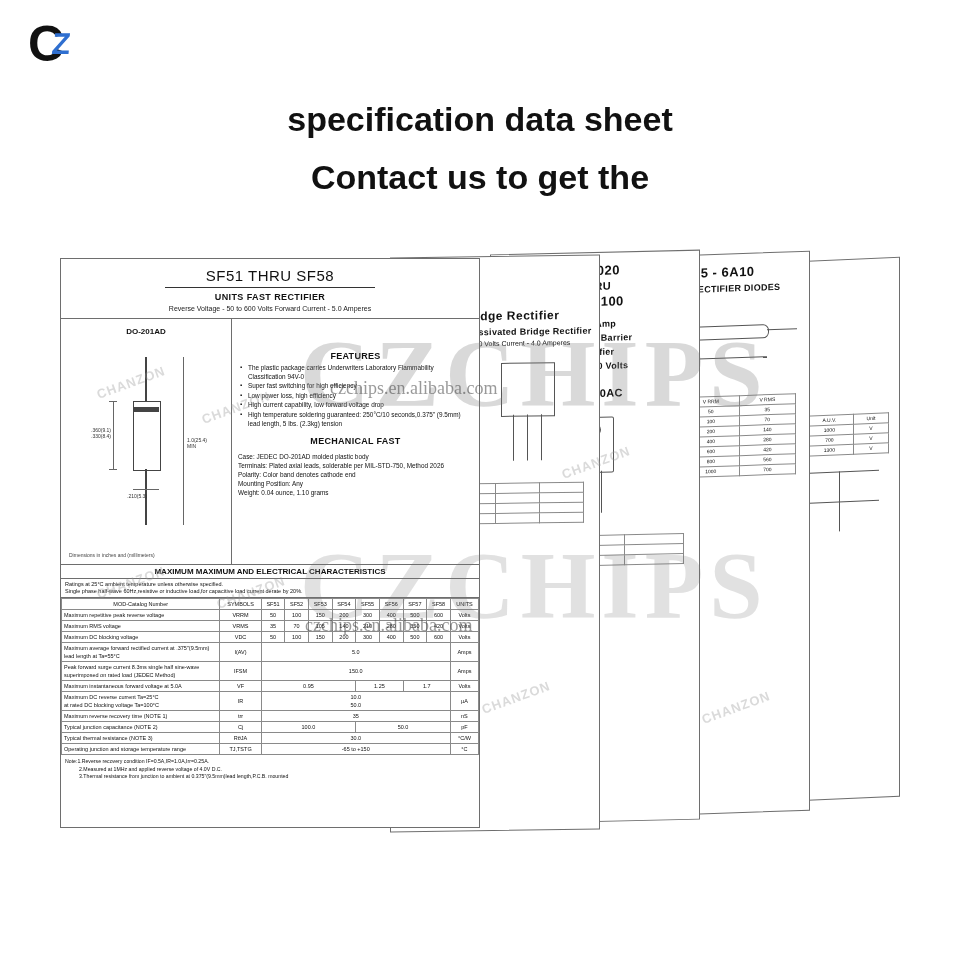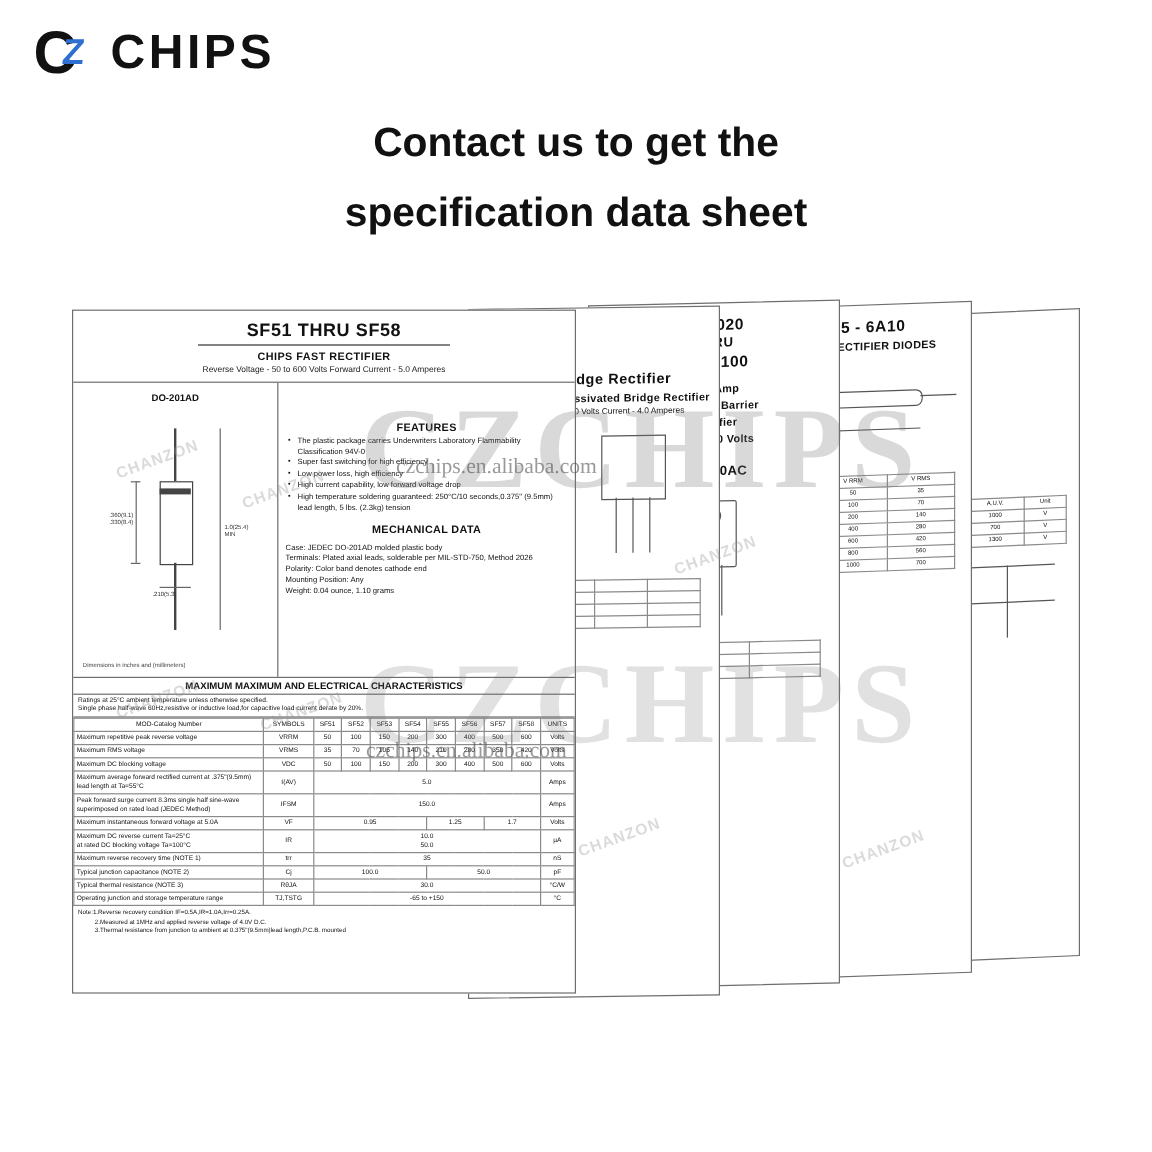--- a/index.html
+++ b/index.html
@@ -139,21 +139,21 @@
   }
 
   
   .ds-head {
     border-bottom: 1px solid #6e6e6e;
     padding-bottom: 6px;
   }
   .ds-title {
     text-align: center;
     font-size: 15px;
-    font-weight: bold;
+    font-weight: normal;
     margin-top: 8px;
     letter-spacing: .5px;
   }
   .ds-rule {
     width: 210px;
     height: 1px;
     background: #333;
     margin: 3px auto 4px auto;
   }
   .ds-sub {
@@ -417,26 +417,25 @@
 </head>
 <body>
 
 <div class="page">
 
   <div class="logo">
     <span class="logo-mark">
       <span class="logo-c">C</span>
       <span class="logo-z">Z</span>
     </span>
-    <span class="logo-text">CHIPS</span>
   </div>
 
   <div class="headline">
+    <span class="headline-line">specification data sheet</span>
     <span class="headline-line">Contact us to get the</span>
-    <span class="headline-line">specification data sheet</span>
   </div>
 
   <div class="sheets">
 
     <div class="sheet s5">
       <div style="height:150px"></div>
       <table class="mini">
         <tbody>
             <tr>
           <th>ITEM</th>
@@ -601,21 +600,21 @@
               <td>&nbsp;</td>
             </tr>
       </tbody>
         </table>
     </div>
 
     <div class="sheet s1">
       <div class="ds-head">
         <div class="ds-title">SF51 THRU SF58</div>
         <div class="ds-rule"></div>
-        <div class="ds-sub">CHIPS FAST RECTIFIER</div>
+        <div class="ds-sub">UNITS FAST RECTIFIER</div>
         <div class="ds-sub2">Reverse Voltage - 50 to 600 Volts     Forward Current - 5.0 Amperes</div>
       </div>
 
       <div class="ds-body">
         <div class="ds-left">
           <div class="pkg-name">DO-201AD</div>
           <div class="diode-art">
             <span class="lead top"></span>
             <span class="body-box"></span>
             <span class="band"></span>
@@ -634,21 +633,21 @@
 
         <div class="ds-right">
           <div class="sect-title">FEATURES</div>
           <ul class="bullets">
             <li>The plastic package carries Underwriters Laboratory Flammability Classification 94V-0</li>
             <li>Super fast switching for high efficiency</li>
             <li>Low power loss, high efficiency</li>
             <li>High current capability, low forward voltage drop</li>
             <li>High temperature soldering guaranteed: 250°C/10 seconds,0.375" (9.5mm) lead length, 5 lbs. (2.3kg) tension</li>
           </ul>
-          <div class="sect-title" style="margin-top:8px">MECHANICAL DATA</div>
+          <div class="sect-title" style="margin-top:8px">MECHANICAL FAST</div>
           <div class="mech">
             <div class="mech-line">Case: JEDEC DO-201AD molded plastic body</div>
             <div class="mech-line">Terminals: Plated axial leads, solderable per MIL-STD-750, Method 2026</div>
             <div class="mech-line">Polarity: Color band denotes cathode end</div>
             <div class="mech-line">Mounting Position: Any</div>
             <div class="mech-line">Weight: 0.04 ounce, 1.10 grams</div>
           </div>
         </div>
       </div>
 

